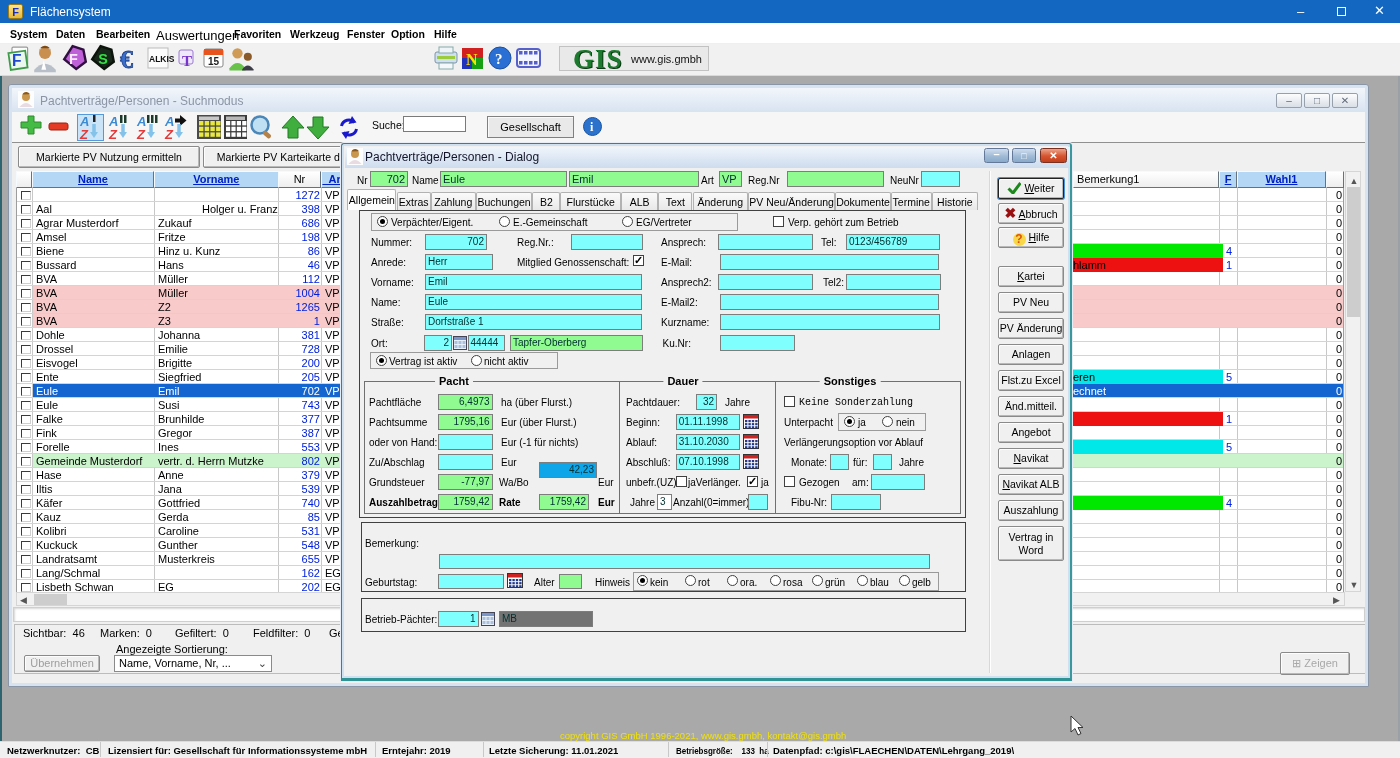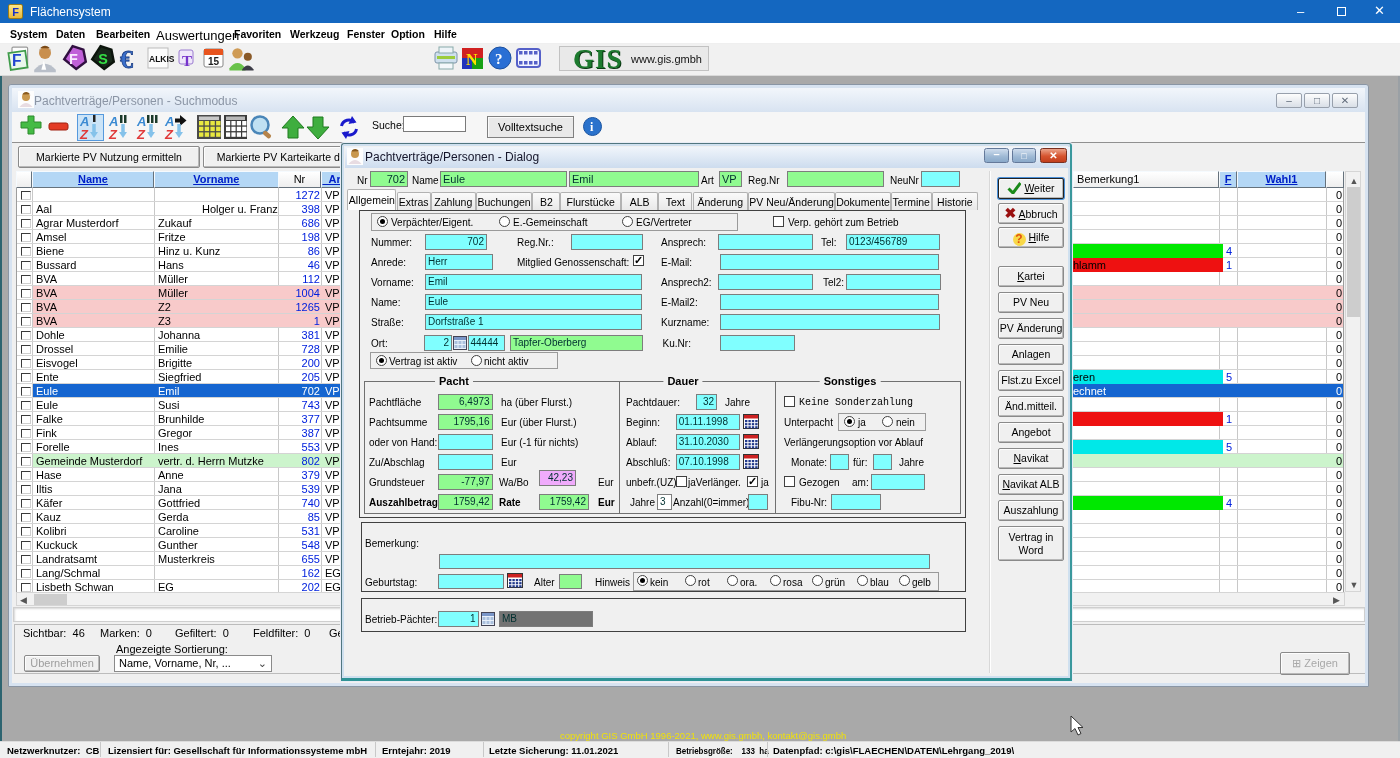--- a/index.html
+++ b/index.html
@@ -117,21 +117,21 @@
     <div style="position:absolute;left:668px;top:742px;width:1px;height:15px;background:#c8c8c8;"></div>
     <div style="position:absolute;left:767px;top:742px;width:1px;height:15px;background:#c8c8c8;"></div>
     <div style="position:absolute;left:8px;top:84px;width:1361px;height:603px;background:#f0f0f0;border:1px solid #8a96a5;box-shadow:inset 0 0 0 3px #d7e3f1;border-radius:3px 3px 0 0;"></div>
     <div style="position:absolute;left:12px;top:88px;width:1353px;height:24px;background:linear-gradient(#f2f6fb,#d8e3f1);"></div>
     <svg class="abs" style="left:18px;top:91px;" width="16" height="17" viewBox="0 0 16 17">
       <rect x="0" y="0" width="16" height="17" fill="#fdfdfd"></rect>
       <circle cx="8" cy="6" r="4" fill="#c9984e"></circle>
       <path d="M4 5 a4.2 4.2 0 0 1 8.5 0.5 l-0.5 -2.2 -7.5 -0.3 Z" fill="#8a5a1d"></path>
       <path d="M1.5 16 q6.5 -8 13 0 Z" fill="#e8dce2"></path>
     </svg>
-    <div class="lb" style="left:34px;top:94px;"><span style="color:#8b95a5;font-size:12px;">Pachtverträge/Personen - Suchmodus</span></div>
+    <div class="lb" style="left:40px;top:94px;"><span style="color:#8b95a5;font-size:12px;">Pachtverträge/Personen - Suchmodus</span></div>
     <div style="position:absolute;left:1276px;top:93px;width:26px;height:15px;background:linear-gradient(#fdfdfd,#d9dfe7);border:1px solid #98a0ac;border-radius:2px;text-align:center;line-height:13px;"><span style="color:#5f6a79;font-size:10px;">–</span></div>
     <div style="position:absolute;left:1304px;top:93px;width:26px;height:15px;background:linear-gradient(#fdfdfd,#d9dfe7);border:1px solid #98a0ac;border-radius:2px;text-align:center;line-height:13px;"><span style="color:#5f6a79;font-size:10px;">□</span></div>
     <div style="position:absolute;left:1332px;top:93px;width:26px;height:15px;background:linear-gradient(#fdfdfd,#d9dfe7);border:1px solid #98a0ac;border-radius:2px;text-align:center;line-height:13px;"><span style="color:#5f6a79;font-size:10px;">✕</span></div>
     <div style="position:absolute;left:12px;top:112px;width:1353px;height:31px;background:#f6f6f6;border-bottom:1px solid #909090;"></div>
     <svg class="abs" style="left:12px;top:112px;" width="620" height="31" viewBox="0 0 620 31">
       <g stroke="#2c8a2c" stroke-width="1" fill="#44bb44">
         <path d="M14 10 h7 v-6 h6 v6 h7 v6 h-7 v6 h-6 v-6 h-7 Z" transform="translate(-5,0)"></path>
       </g>
       <rect x="37" y="11" width="19" height="7" rx="2" fill="#e33b25" stroke="#a02010"></rect>
       <rect x="65.5" y="2.5" width="26" height="26" fill="#cce4f7" stroke="#5599dd"></rect>
@@ -196,21 +196,21 @@
       <path d="M301 5 v10 h-6 l11 12 11 -12 h-6 v-10 Z" fill="#3fae3f" stroke="#1e7a1e"></path>
       <g transform="translate(337,15.5)" stroke="#1a1acc" stroke-width="3" fill="none">
         <path d="M-7.5,-1.5 A7.5,7.5 0 0 1 5.5,-5"></path>
         <path d="M7.5,1.5 A7.5,7.5 0 0 1 -5.5,5"></path>
       </g>
       <path d="M340 4 l4.5 6.5 -8 1.5 Z" fill="#1a1acc"></path>
       <path d="M334 27 l-4.5 -6.5 8 -1.5 Z" fill="#1a1acc"></path>
     </svg>
     <div class="lb" style="left:372px;top:119px;"><span style="font-size:10.5px;">Suche:</span></div>
     <div style="position:absolute;left:403px;top:116px;width:63px;height:16px;background:#fff;border:1px solid #7a7a7a;"></div>
-    <div style="position:absolute;left:487px;top:116px;width:87px;height:22px;background:#e9e9e9;border:1px solid #808080;text-align:center;line-height:20px;box-shadow:inset 1px 1px 0 #fafafa;">Volltextsuche</div>
+    <div style="position:absolute;left:487px;top:116px;width:87px;height:22px;background:#e9e9e9;border:1px solid #808080;text-align:center;line-height:20px;box-shadow:inset 1px 1px 0 #fafafa;">Gesellschaft</div>
     <svg class="abs" style="left:583px;top:117px;" width="19" height="19">
       <circle cx="9.5" cy="9.5" r="9" fill="#2a72cc"></circle>
       <circle cx="9.5" cy="9.5" r="9" fill="none" stroke="#1b54a0"></circle>
       <text x="7" y="14" font-size="12" font-weight="bold" fill="#fff" font-family="Liberation Serif">i</text>
     </svg>
     <div class="btn3d" style="position:absolute;left:18px;top:146px;width:182px;height:22px;line-height:20px;font-size:10.5px;">Markierte PV Nutzung ermitteln</div>
     <div class="btn3d" style="position:absolute;left:203px;top:146px;width:182px;height:22px;line-height:20px;font-size:10.5px;">Markierte PV Karteikarte drucken</div>
     <div class="abs" style="left:16px;top:171px;width:1345px;height:434px;">
       <div class="abs" style="left:0;top:0;width:1328px;height:17px;background:#f4f4f4;border:1px solid #9d9d9d;"></div>
       <div class="cell" style="left:0px;top:0;width:16px;height:17px;background:linear-gradient(#ffffff,#eeeeee);border:1px solid;border-color:#f5fafe #66727c #66727c #f5fafe;text-align:center;line-height:15px;"></div>
@@ -587,21 +587,21 @@
       <div class="lb dl" style="left:159px;top:273px;z-index:4;">Eur (über Flurst.)</div>
       <div class="lb dl" style="left:27px;top:293px;z-index:4;">oder von Hand:</div>
       <div class="fld" style="left:95.60000000000002px;top:290px;width:55px;height:16px;background:#80ffff;z-index:4;"></div>
       <div class="lb dl" style="left:159px;top:293px;z-index:4;">Eur (-1 für nichts)</div>
       <div class="lb dl" style="left:27px;top:313px;z-index:4;">Zu/Abschlag</div>
       <div class="fld" style="left:95.60000000000002px;top:310px;width:55px;height:16px;background:#80ffff;z-index:4;"></div>
       <div class="lb dl" style="left:159px;top:313px;z-index:4;">Eur</div>
       <div class="lb dl" style="left:27px;top:333px;z-index:4;">Grundsteuer</div>
       <div class="fld" style="left:95.60000000000002px;top:330px;width:55px;height:16px;background:#90fb90;text-align:right;z-index:4;">-77,97</div>
       <div class="lb dl" style="left:157px;top:333px;z-index:4;">Wa/Bo</div>
-      <div class="fld" style="left:197px;top:326px;width:37px;height:16px;background:#f0abfc;text-align:right;z-index:4;">42,23</div>
+      <div class="fld" style="left:197px;top:318px;width:58px;height:16px;background:#0ea5e9;text-align:right;z-index:4;">42,23</div>
       <div class="lb dl" style="left:256px;top:333px;z-index:4;">Eur</div>
       <div class="lb dl" style="left:27px;top:353px;z-index:4;font-weight:bold;">Auszahlbetrag</div>
       <div class="fld" style="left:95.60000000000002px;top:350px;width:55px;height:16px;background:#90fb90;text-align:right;z-index:4;">1759,42</div>
       <div class="lb dl" style="left:157px;top:353px;z-index:4;font-weight:bold;">Rate</div>
       <div class="fld" style="left:197px;top:350px;width:50px;height:16px;background:#90fb90;text-align:right;z-index:4;">1759,42</div>
       <div class="lb dl" style="left:256px;top:353px;z-index:4;font-weight:bold;">Eur</div>
       <div class="lb dl" style="left:284px;top:253px;z-index:4;">Pachtdauer:</div>
       <div class="fld" style="left:354px;top:250px;width:21px;height:16px;background:#80ffff;text-align:right;z-index:4;">32</div>
       <div class="lb dl" style="left:383px;top:253px;z-index:4;">Jahre</div>
       <div class="lb dl" style="left:284px;top:273px;z-index:4;">Beginn:</div>

